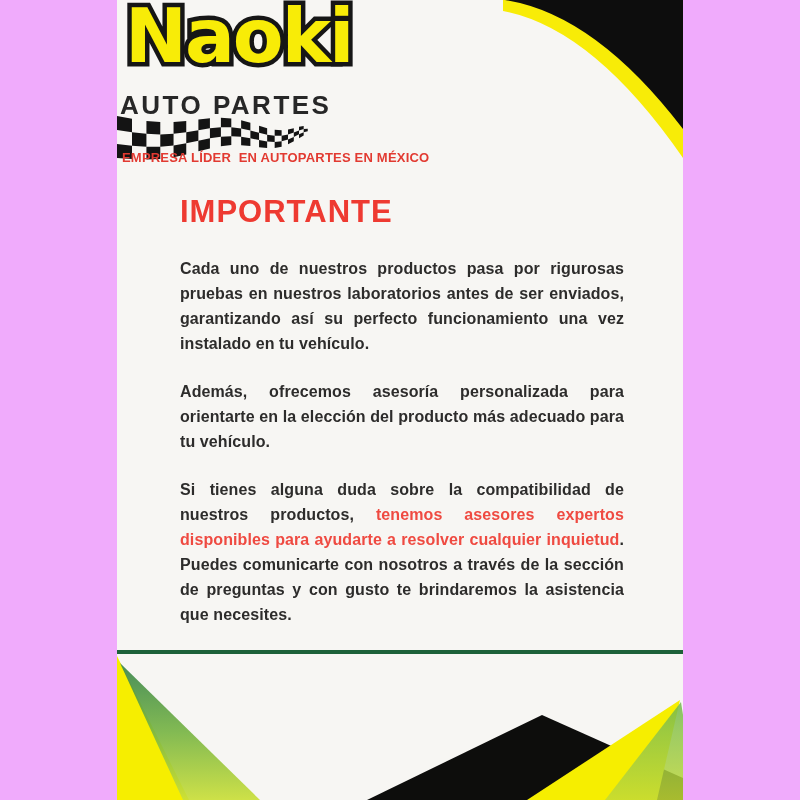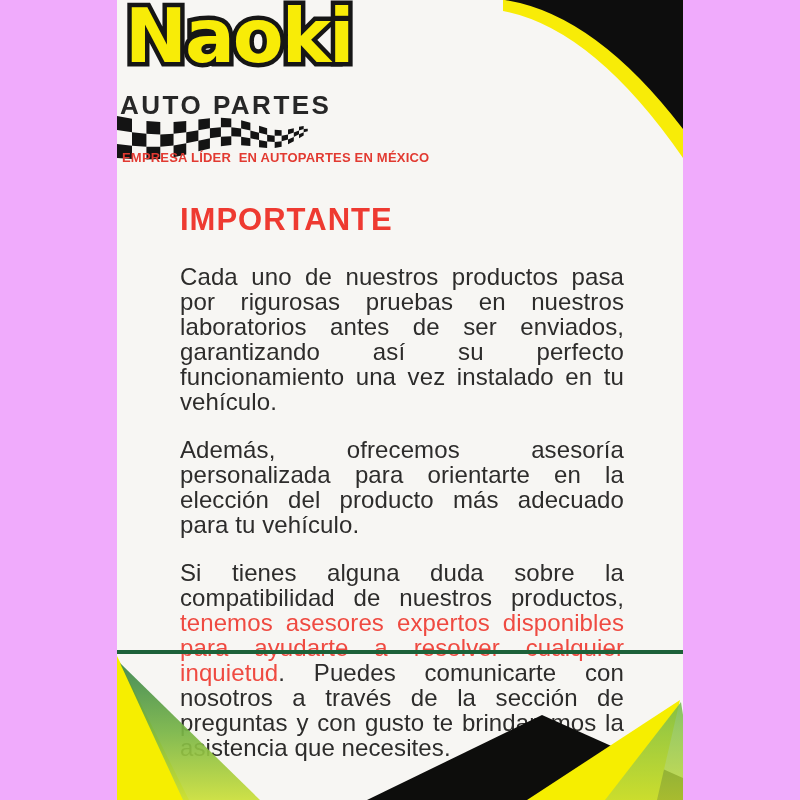--- a/index.html
+++ b/index.html
@@ -20,22 +20,22 @@
   .naoki .fill{position:absolute;left:0;top:0;color:#f8ec07;}
   .autopartes{position:absolute;left:3px;top:90px;font-size:26px;font-weight:700;
               letter-spacing:2.5px;color:#272727;white-space:nowrap;}
   .flagwrap{position:absolute;left:0px;top:113px;}
   .tagline{position:absolute;left:5px;top:150px;font-size:13px;font-weight:bold;
            color:#e23a31;letter-spacing:0.2px;white-space:pre;}
 
   
   .content{position:absolute;left:63px;top:190px;width:444px;}
   .title{font-size:31px;line-height:36px;font-weight:bold;color:#ee3a31;
-         letter-spacing:1px;margin:12px 0 26px 0;}
-  .content p{margin:0 0 23px 0;font-size:24px;line-height:25px;font-weight:normal;
+         letter-spacing:1px;margin:4px 0 26px 0;}
+  .content p{margin:0 0 23px 0;font-size:16px;line-height:25px;font-weight:bold;
              color:#2d2c2b;text-align:justify;text-align-last:left;letter-spacing:0.1px;}
   .hl{color:#ef4a41;}
 
   
   .decor{position:absolute;left:0;bottom:0;width:566px;height:150px;pointer-events:none;}
   .decor > div{position:absolute;inset:0;}
   .tri-yellow-left{background:#f6ee00;
     clip-path:polygon(0px 6px,0px 150px,72px 150px);}
   .tri-green-left{background:linear-gradient(180deg,#2d7c4d 0%,#79b545 55%,#cadf39 100%);
     opacity:0.92;clip-path:polygon(3px 13px,66px 150px,143px 150px);}

